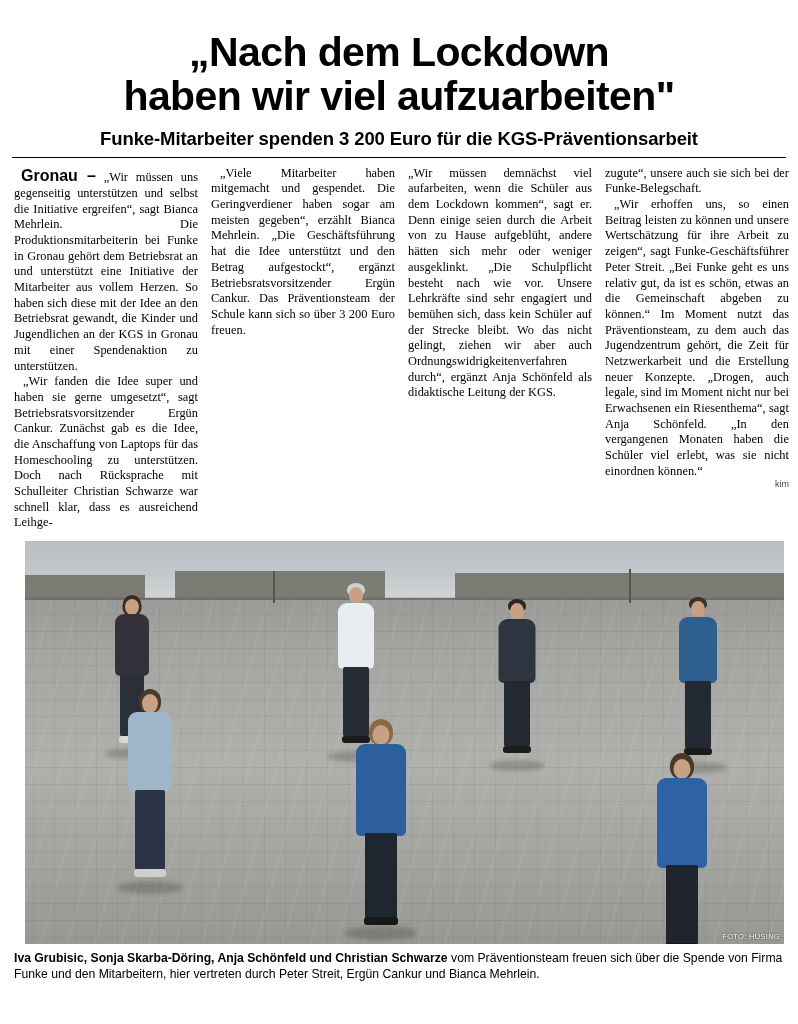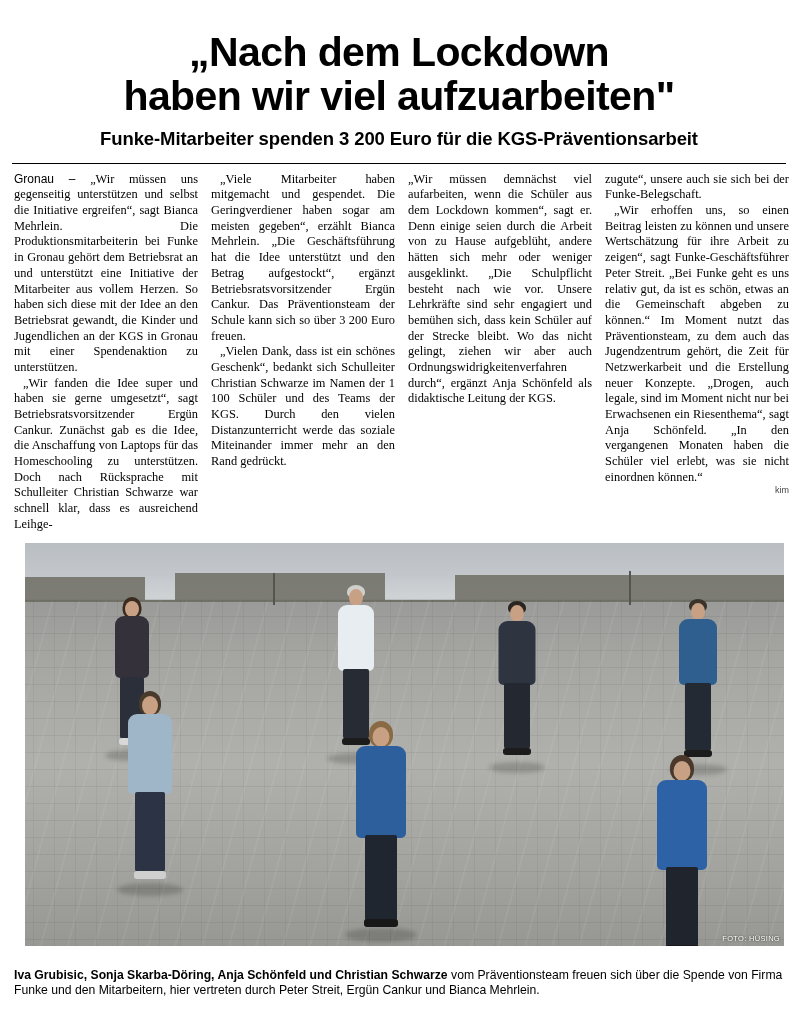--- a/index.html
+++ b/index.html
@@ -34,21 +34,21 @@
     padding: 0 6px;
   }
   .headline .l1 { display: block; margin-top: 31px; }
   .headline .l2 { display: block; }
 
   .subhead {
     font-family: "Liberation Sans", sans-serif;
     font-weight: bold;
     text-align: center;
     font-size: 18.5px;
-    margin: 9px 0 13px 0;
+    margin: 9px 0 7px 0;
     letter-spacing: -0.1px;
   }
 
   .rule {
     border: 0;
     border-top: 1.6px solid #000;
     margin: 0 2px 8px 2px;
   }
 
   
@@ -69,22 +69,23 @@
   }
   .col p {
     margin: 0;
     text-indent: 9px;
   }
   .col p.first {
     text-indent: 0;
   }
   .dateline {
     font-family: "Liberation Sans", sans-serif;
-    font-weight: normal;
-    font-size: 12px;
+    font-weight: bold;
+    font-size: 16px;
+    margin-left: 7px;
   }
   .credit {
     text-align: right;
     font-family: "Liberation Sans", sans-serif;
     font-size: 9px;
     color: #444;
     margin-top: 3px;
     text-indent: 0;
   }
 
@@ -187,21 +188,21 @@
     position: absolute;
     right: 4px;
     bottom: 3px;
     font-family: "Liberation Sans", sans-serif;
     font-size: 7.5px;
     color: #ffffff;
     letter-spacing: 0.3px;
     text-shadow: 0 0 2px rgba(0,0,0,0.8);
   }
   .caption {
-    margin: 22px 4px 0 4px;
+    margin: 7px 4px 0 4px;
     font-family: "Liberation Sans", sans-serif;
     font-size: 12.2px;
     line-height: 1.27;
   }
   .caption b { font-weight: bold; }
 </style>
 </head>
 <body>
 
 <div class="page">
@@ -217,21 +218,20 @@
 
   <div class="cols">
 
     <div class="col">
       <p class="first"><span class="dateline">Gronau –</span> <span>„Wir müssen uns gegenseitig unterstützen und selbst die Initiative ergreifen“, sagt Bianca Mehrlein. Die Produktionsmitarbeiterin bei Funke in Gronau gehört dem Betriebsrat an und unterstützt eine Initiative der Mitarbeiter aus vollem Herzen. So haben sich diese mit der Idee an den Betriebsrat gewandt, die Kinder und Jugendlichen an der KGS in Gronau mit einer Spendenaktion zu unterstützen.</span></p>
       <p>„Wir fanden die Idee super und haben sie gerne umgesetzt“, sagt Betriebsratsvorsitzender Ergün Cankur. Zunächst gab es die Idee, die Anschaffung von Laptops für das Homeschooling zu unterstützen. Doch nach Rücksprache mit Schulleiter Christian Schwarze war schnell klar, dass es ausreichend Leihge-</p>
     </div>
 
     <div class="col">
       <p>„Viele Mitarbeiter haben mitgemacht und gespendet. Die Geringverdiener haben sogar am meisten gegeben“, erzählt Bianca Mehrlein. „Die Geschäftsführung hat die Idee unterstützt und den Betrag aufgestockt“, ergänzt Betriebsratsvorsitzender Ergün Cankur. Das Präventionsteam der Schule kann sich so über 3 200 Euro freuen.</p>
-      <p>„Vielen Dank, dass ist ein schönes Geschenk“, bedankt sich Schulleiter Christian Schwarze im Namen der 1 100 Schüler und des Teams der KGS. Durch den vielen Distanzunterricht werde das soziale Miteinander immer mehr an den Rand gedrückt.</p>
     </div>
 
     <div class="col">
       <p class="first">„Wir müssen demnächst viel aufarbeiten, wenn die Schüler aus dem Lockdown kommen“, sagt er. Denn einige seien durch die Arbeit von zu Hause aufgeblüht, andere hätten sich mehr oder weniger ausgeklinkt. „Die Schulpflicht besteht nach wie vor. Unsere Lehrkräfte sind sehr engagiert und bemühen sich, dass kein Schüler auf der Strecke bleibt. Wo das nicht gelingt, ziehen wir aber auch Ordnungswidrigkeitenverfahren durch“, ergänzt Anja Schönfeld als didaktische Leitung der KGS.</p>
     </div>
 
     <div class="col">
       <p class="first">zugute“, unsere auch sie sich bei der Funke-Belegschaft.</p>
       <p>„Wir erhoffen uns, so einen Beitrag leisten zu können und unsere Wertschätzung für ihre Arbeit zu zeigen“, sagt Funke-Geschäftsführer Peter Streit. „Bei Funke geht es uns relativ gut, da ist es schön, etwas an die Gemeinschaft abgeben zu können.“ Im Moment nutzt das Präventionsteam, zu dem auch das Jugendzentrum gehört, die Zeit für Netzwerkarbeit und die Erstellung neuer Konzepte. „Drogen, auch legale, sind im Moment nicht nur bei Erwachsenen ein Riesenthema“, sagt Anja Schönfeld. „In den vergangenen Monaten haben die Schüler viel erlebt, was sie nicht einordnen können.“</p>
       <p class="credit">kim</p>

